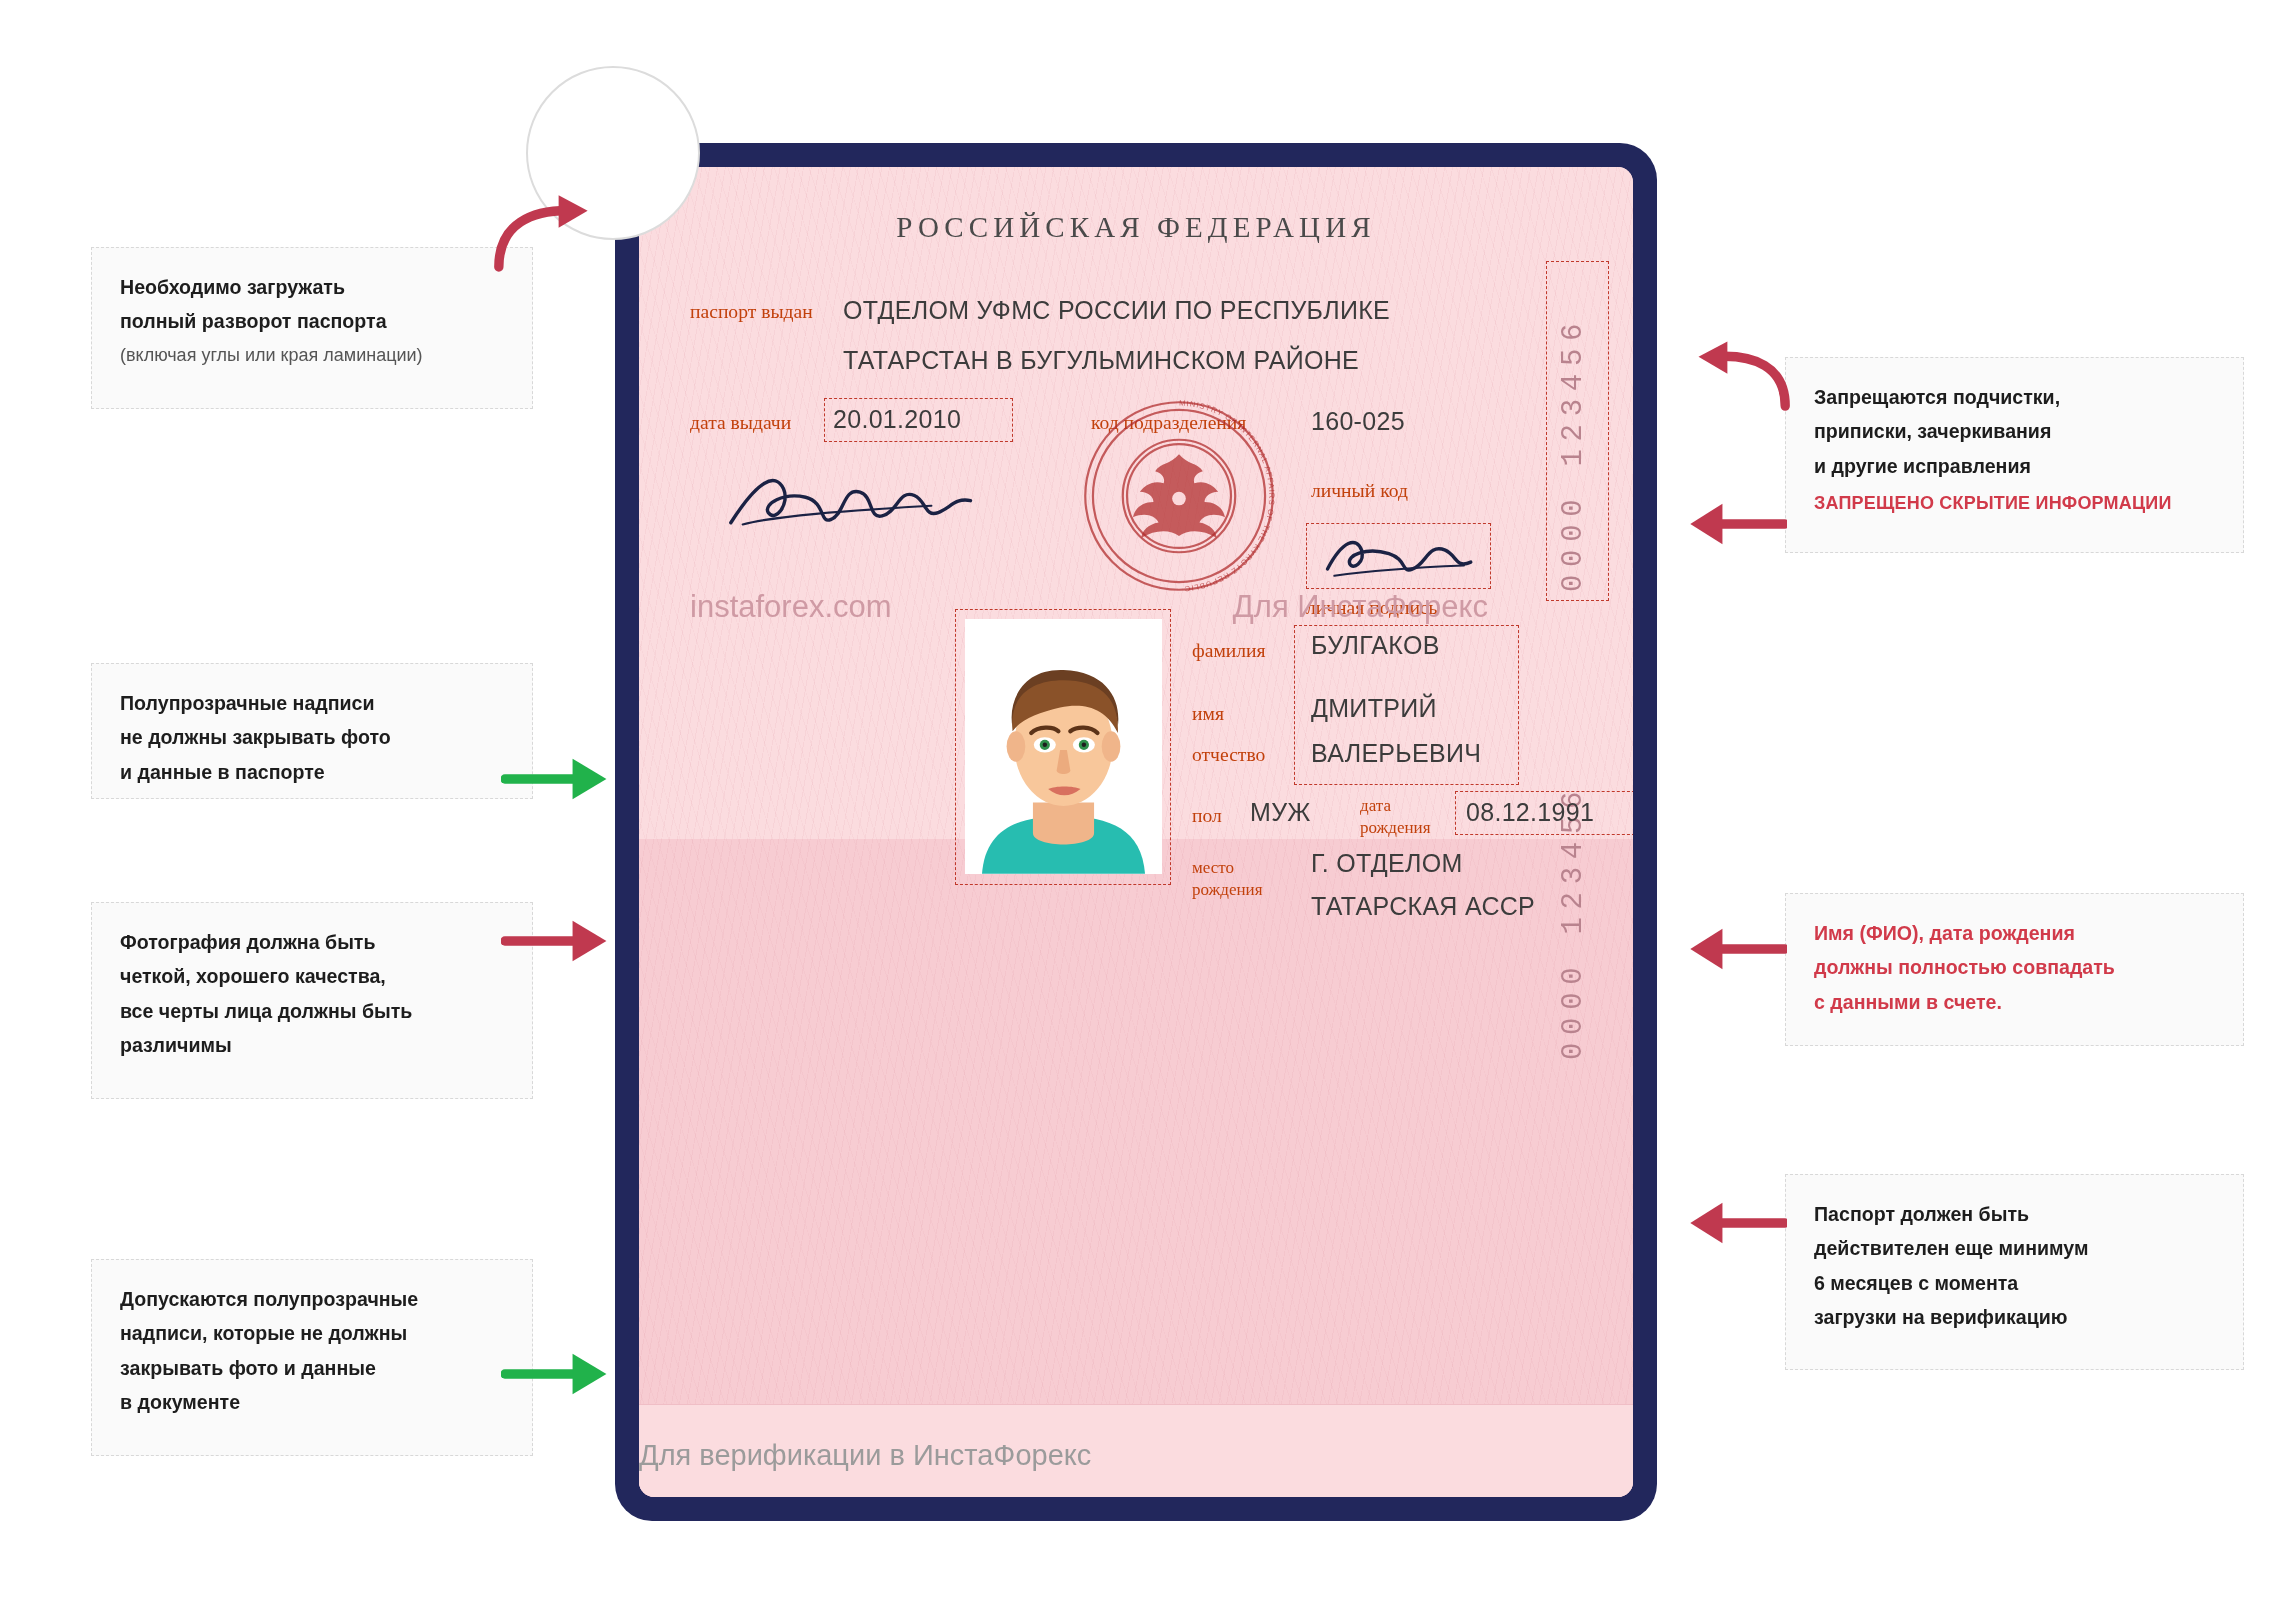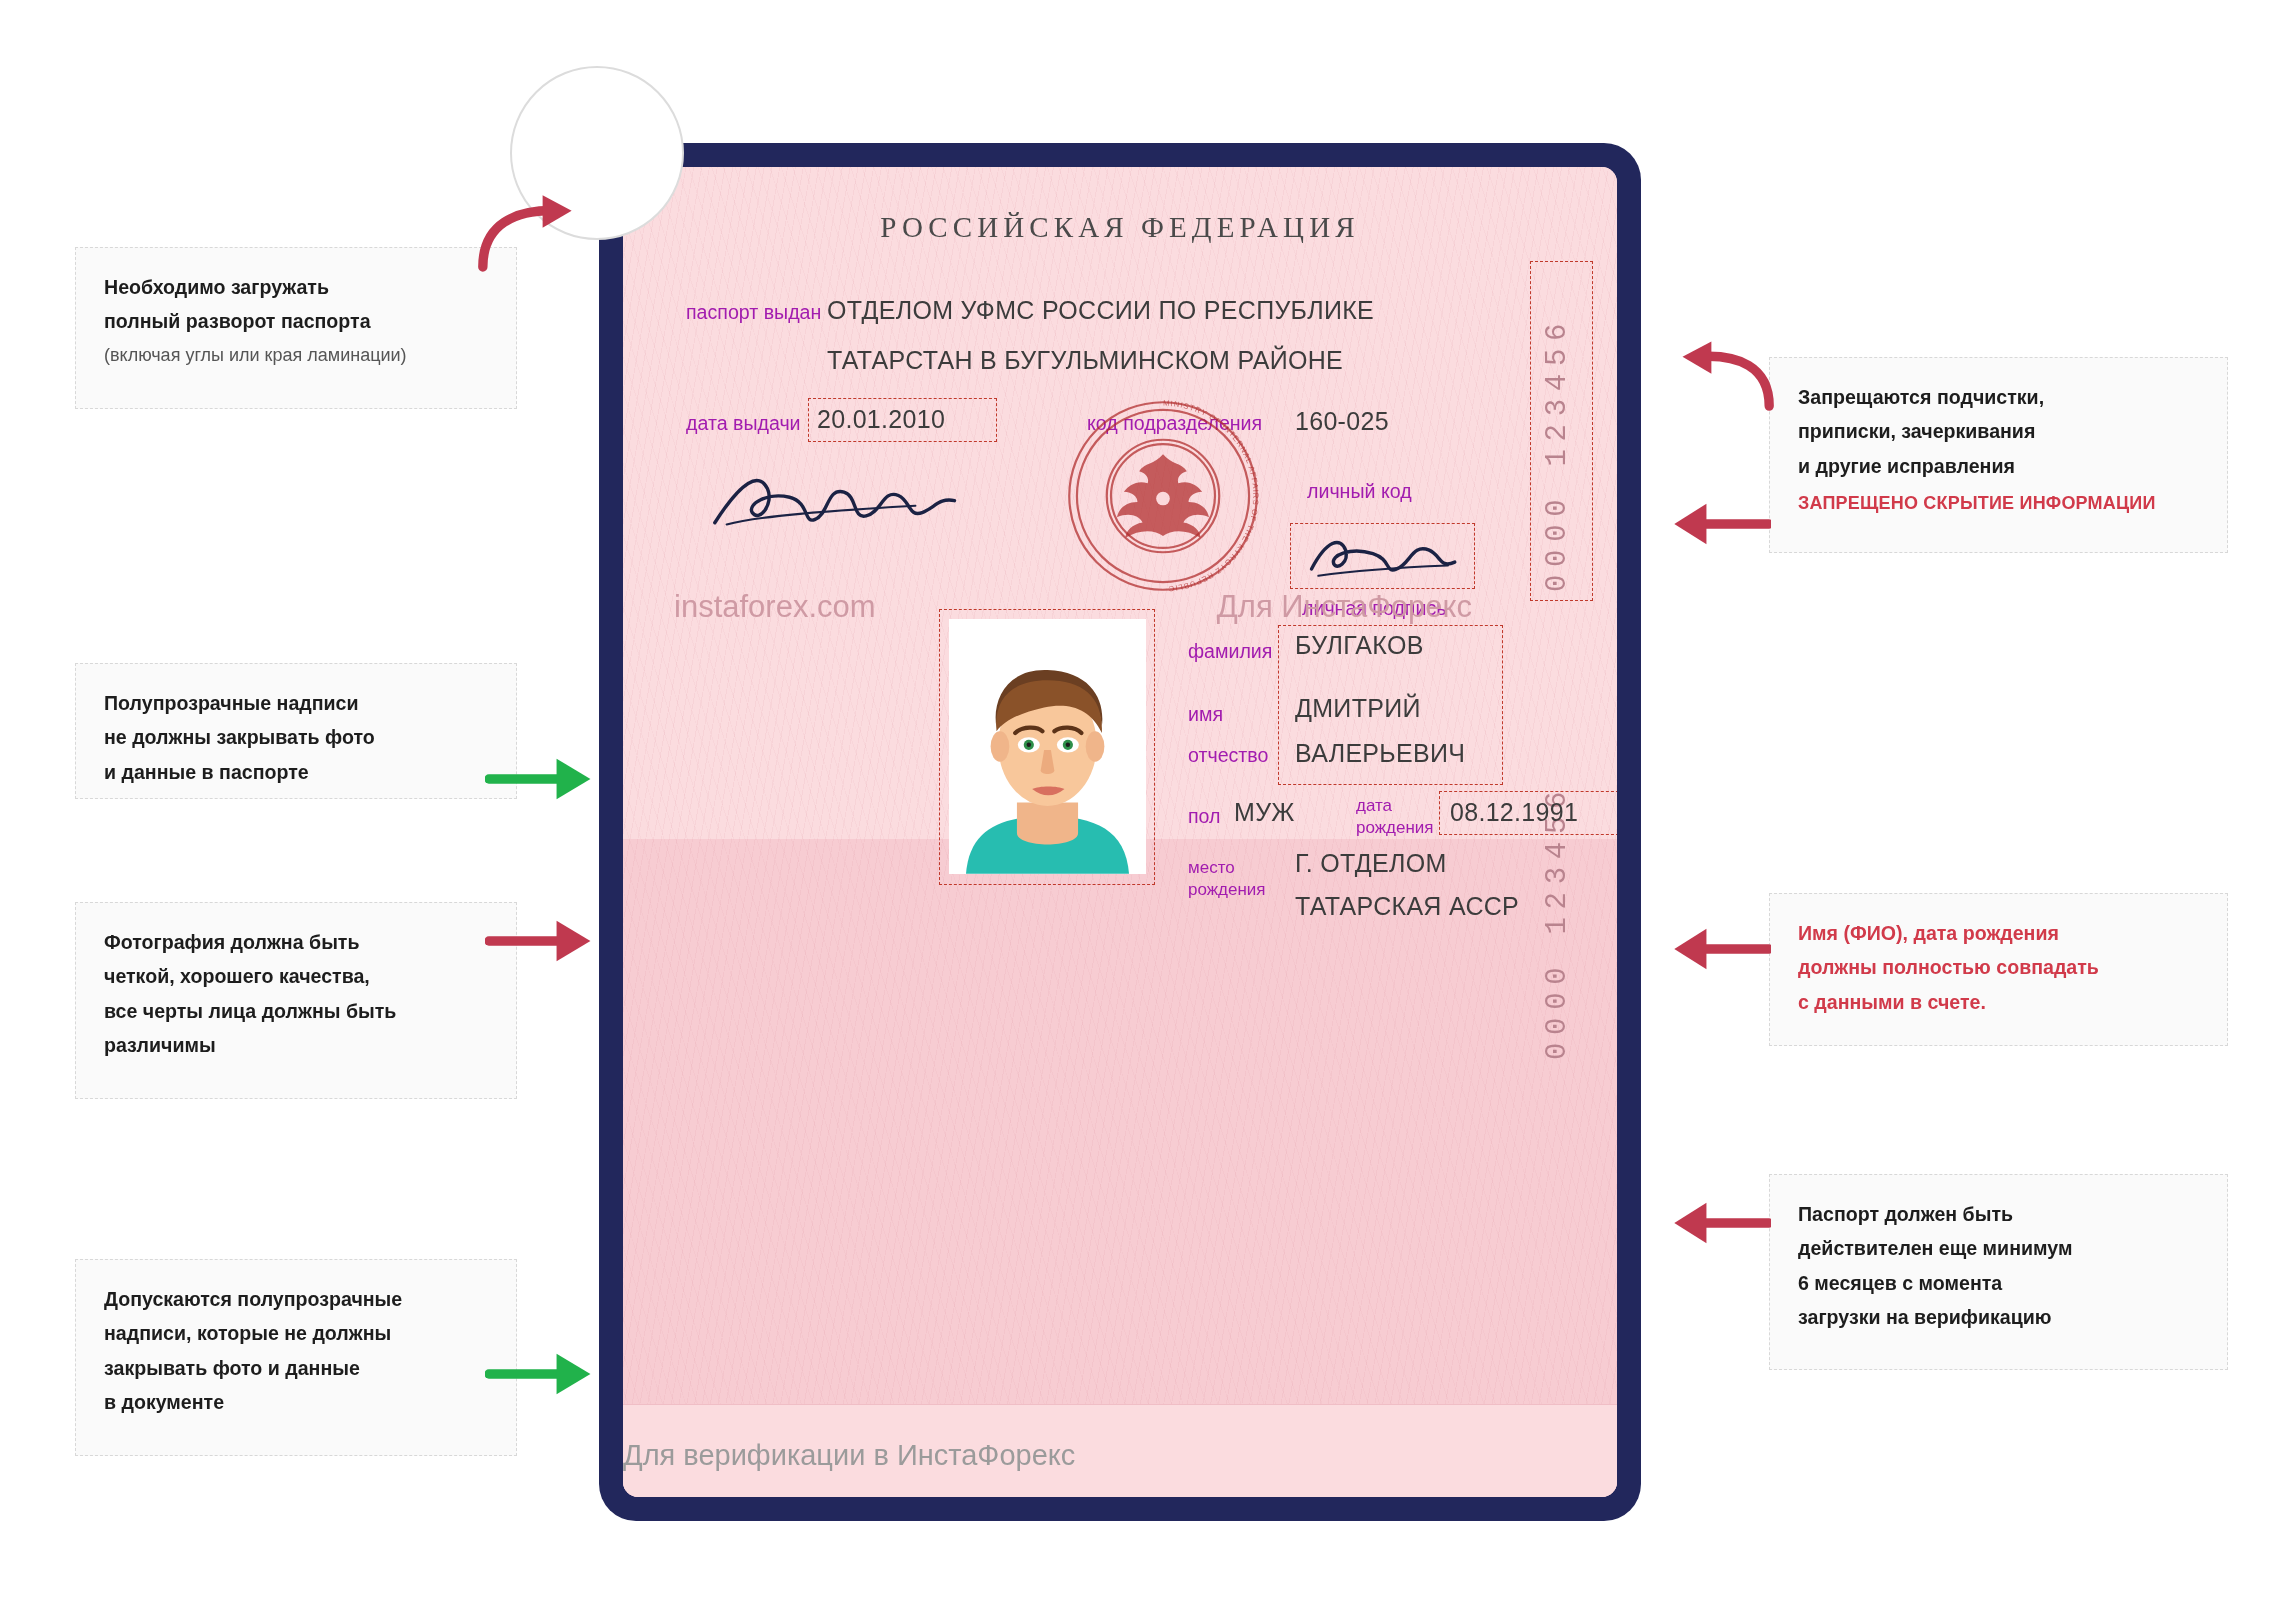--- a/index.html
+++ b/index.html
@@ -1,18 +1,18 @@
 <!DOCTYPE html>
 <html style="font-size:13.6px"><head>
 <meta charset="utf-8">
 <style>
   html,body{margin:0;padding:0;background:#ffffff;}
   body{width:2295px;height:1621px;position:relative;font-family:"Liberation Sans",sans-serif;overflow:hidden;}
 
-  .stage{position:absolute;left:0;top:0;width:2037px;height:1621px;}
+  .stage{position:absolute;left:16px;top:0;width:2037px;height:1621px;}
 
   
   .callout{
     position:absolute;background:#fafafa;border:1.7px dashed #d8d8d8;
     box-sizing:border-box;padding:18.7px 22px;
   }
   .callout p{margin:6px;font-size:19.6px;line-height:1.45;color:#1d1d1d;font-weight:bold;}
   .callout p.sub{font-weight:normal;color:#555;font-size:18px;margin-top:3.4px;}
   .callout p.red{color:#d13a4a;font-weight:bold;font-size:18px;margin-top:10.2px;letter-spacing:0.2px;}
   .callout p.allred{color:#d13a4a;}
@@ -35,21 +35,21 @@
     background-image:repeating-linear-gradient(100deg, rgba(214,130,145,.10) 0 0.9px, rgba(255,255,255,0) 0.9px 7.7px),
                      repeating-linear-gradient(72deg, rgba(214,130,145,.07) 0 0.9px, rgba(255,255,255,0) 0.9px 11px);
     pointer-events:none;
   }
 
   .rf-title{
     position:absolute;left:0;top:44px;width:100%;text-align:center;
     font-family:"Liberation Serif",serif;font-size:29px;letter-spacing:5.1px;color:#4a4a4a;
   }
 
-  .lbl{position:absolute;font-family:Liberation Sans, sans-serif;color:#a21caf;font-size:19.6px;margin-left:12px;}
+  .lbl{position:absolute;font-family:Liberation Serif, serif;color:#c2410c;font-size:19.6px;}
   .val{position:absolute;font-family:"Liberation Sans",sans-serif;color:#3c3c3c;font-size:25px;letter-spacing:0.3px;}
 
   .dashbox{position:absolute;border:1.7px dashed #c0392b;box-sizing:border-box;}
 
   .mrz{
     position:absolute;writing-mode:vertical-rl;transform:rotate(180deg);
     font-family:"Liberation Mono",monospace;font-size:29px;letter-spacing:7.7px;color:#b9838e;
   }
 
   .watermark{position:absolute;font-size:31px;color:#cf9aa4;}

